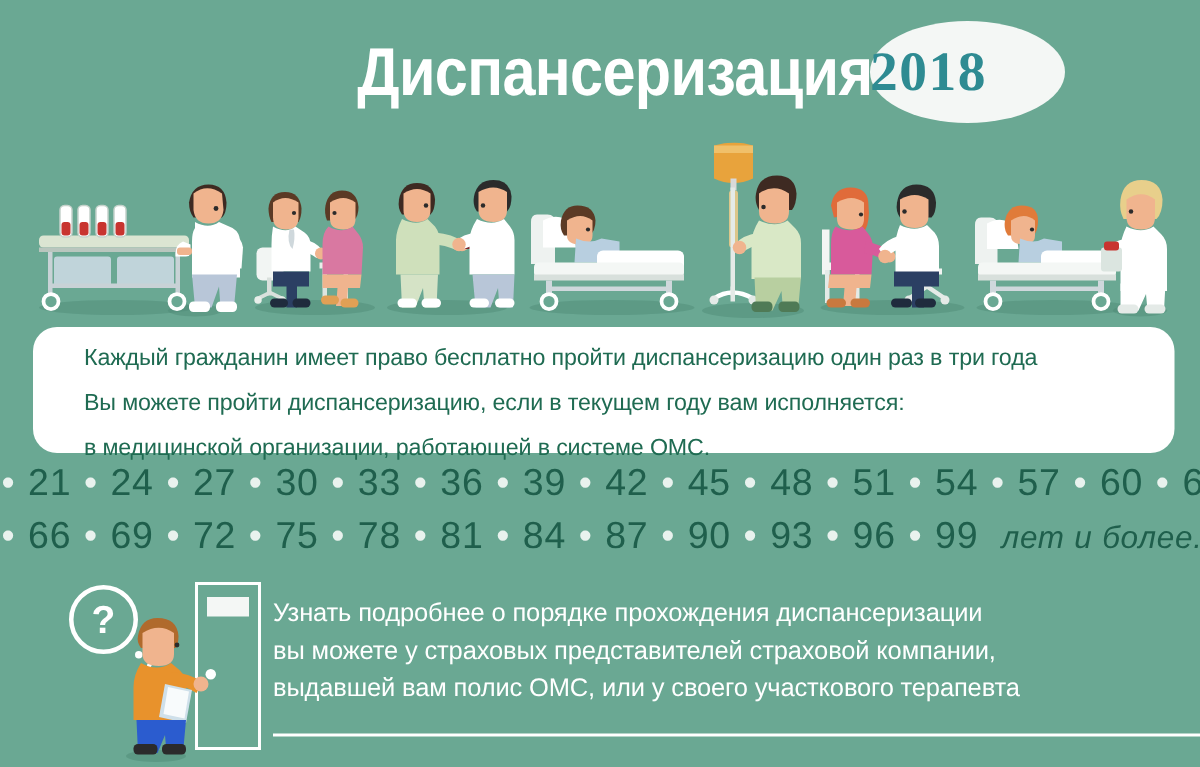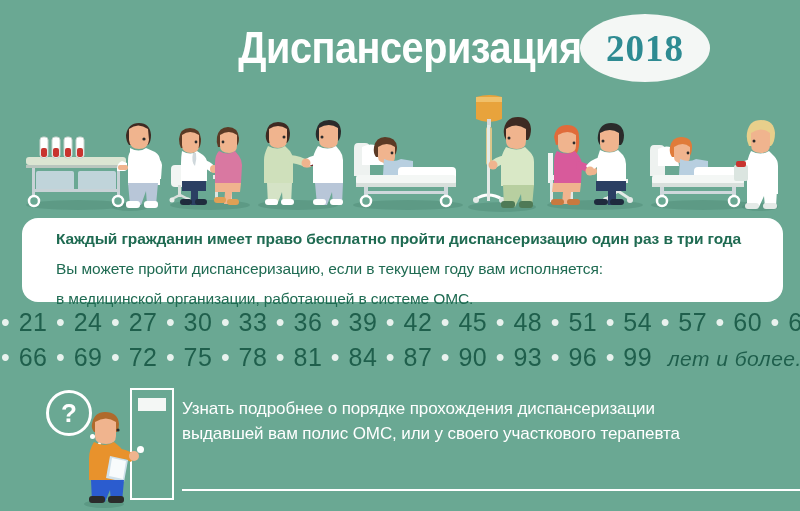--- a/index.html
+++ b/index.html
@@ -44,21 +44,21 @@
     transform-origin: right center;
   }
   #year-oval {
     position: absolute;
     left: 580px; top: 14px;
     width: 130px; height: 68px;
     background: #f4f7f5;
     border-radius: 50%;
     display: flex;
     align-items: center;
-    justify-content: center;
+    justify-content: flex-start;
   }
   #year-text {
     color: #2e8b92;
     font-family: "Liberation Serif", serif;
     font-size: 37px;
     font-weight: bold;
     letter-spacing: 1px;
   }
 
   
@@ -79,21 +79,21 @@
   }
   #info-card p {
     color: #1f6b52;
     font-size: 15.5px;
     line-height: 24px;
     padding-left: 34px;
     padding-top: 6px;
     white-space: nowrap;
     letter-spacing: -0.1px;
   }
-  #info-card p:first-child { padding-top: 9px; font-weight: bold; }
+  #info-card p:first-child { padding-top: 9px; }
 
   
   #ages {
     position: absolute;
     left: 0; top: 305px;
     width: 800px;
   }
   .age-row {
     color: #1f5f4c;
     font-size: 25px;
@@ -418,20 +418,21 @@
     <p>в медицинской организации, работающей в системе ОМС.</p>
   </div>
 
   <div id="ages">
     <div class="age-row" id="age-row-1"><span class="dot">• </span><span>21 </span><span class="dot">• </span><span>24 </span><span class="dot">• </span><span>27 </span><span class="dot">• </span><span>30 </span><span class="dot">• </span><span>33 </span><span class="dot">• </span><span>36 </span><span class="dot">• </span><span>39 </span><span class="dot">• </span><span>42 </span><span class="dot">• </span><span>45 </span><span class="dot">• </span><span>48 </span><span class="dot">• </span><span>51 </span><span class="dot">• </span><span>54 </span><span class="dot">• </span><span>57 </span><span class="dot">• </span><span>60 </span><span class="dot">• </span><span>63 </span></div>
     <div class="age-row" id="age-row-2"><span class="dot">• </span><span>66 </span><span class="dot">• </span><span>69 </span><span class="dot">• </span><span>72 </span><span class="dot">• </span><span>75 </span><span class="dot">• </span><span>78 </span><span class="dot">• </span><span>81 </span><span class="dot">• </span><span>84 </span><span class="dot">• </span><span>87 </span><span class="dot">• </span><span>90 </span><span class="dot">• </span><span>93 </span><span class="dot">• </span><span>96 </span><span class="dot">• </span><span>99 </span><span class="age-tail">лет и более.</span></div>
   </div>
 
   <div id="bottom-text">
     <div>Узнать подробнее о порядке прохождения диспансеризации</div>
+    <div>вы можете у страховых представителей страховой компании,</div>
     <div>выдавшей вам полис ОМС, или у своего участкового терапевта</div>
   </div>
   <div id="bottom-rule"></div>
 
   <div id="bottom-scene">
     <div id="q-bubble">
       <span id="q-mark">?</span>
     </div>
     <div class="q-dot" style="left:62px; top:54px; width:5px; height:5px;"></div>
     <div class="q-dot" style="left:70px; top:62px; width:3px; height:3px;"></div>

